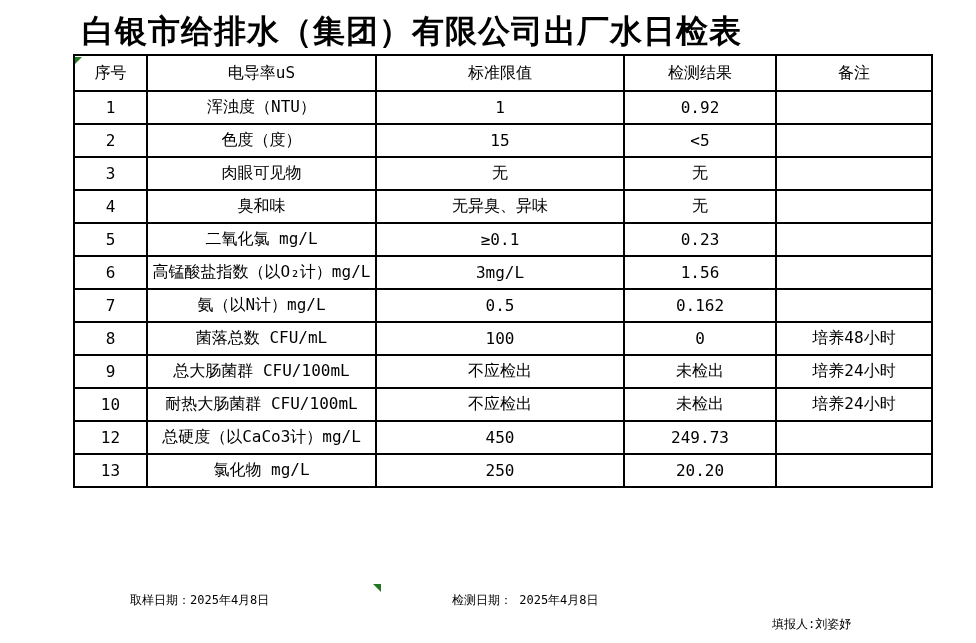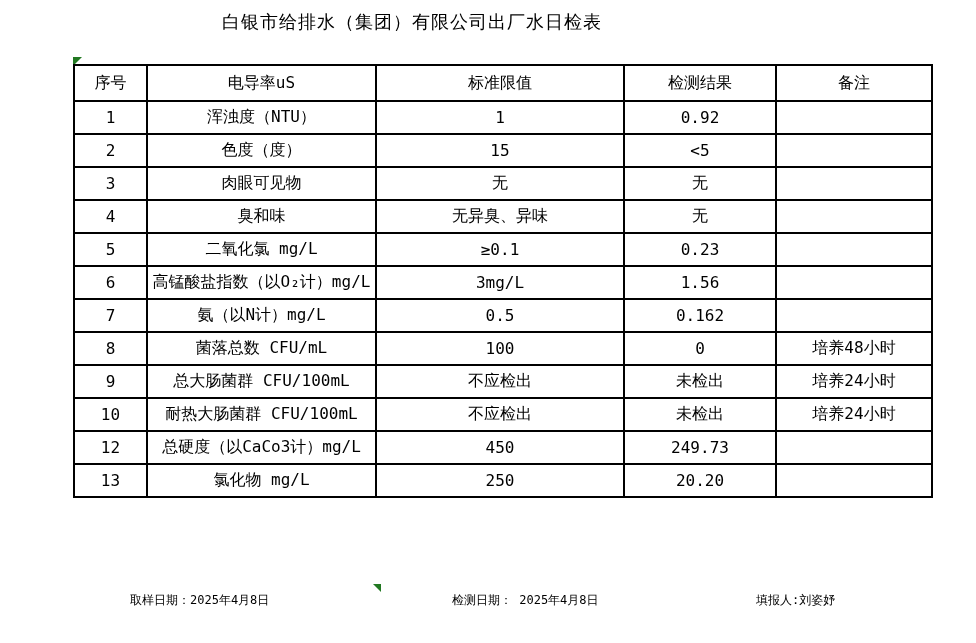--- a/index.html
+++ b/index.html
@@ -13,29 +13,29 @@
     position: relative;
     color: #000000;
     font-family: "DejaVu Sans Mono", "DejaVu Sans", monospace, sans-serif;
   }
   .page-title {
     position: absolute;
     top: 10px;
     left: 0;
     width: 824px;
     text-align: center;
-    font-size: 18px;
-    font-weight: normal;
+    font-size: 32px;
+    font-weight: bold;
     letter-spacing: 1px;
     font-family: "DejaVu Sans", "Liberation Sans", sans-serif;
   }
   table.report {
     position: absolute;
     left: 73px;
-    top: 64px;
+    top: 54px;
     border-collapse: collapse;
     table-layout: fixed;
   }
   table.report th,
   table.report td {
     border: 2px solid #000000;
     text-align: center;
     vertical-align: middle;
     font-size: 16px;
     font-weight: normal;
@@ -51,21 +51,21 @@
   .col-result { width: 152px; }
   .col-remark { width: 156px; }
   .footer-line span {
     position: absolute;
     top: 592px;
     font-size: 12px;
     white-space: nowrap;
   }
   .footer-sampling { left: 130px; }
   .footer-testdate { left: 452px; }
-  .footer-reporter { left: 756px; }
+  .footer-reporter { left: 772px; margin-top: 24px; }
   .corner-marker-topleft {
     position: absolute;
     left: 73px;
     top: 57px;
     width: 0; height: 0;
     border-top: 9px solid #217821;
     border-right: 9px solid transparent;
   }
   .corner-marker-bottom {
     position: absolute;

